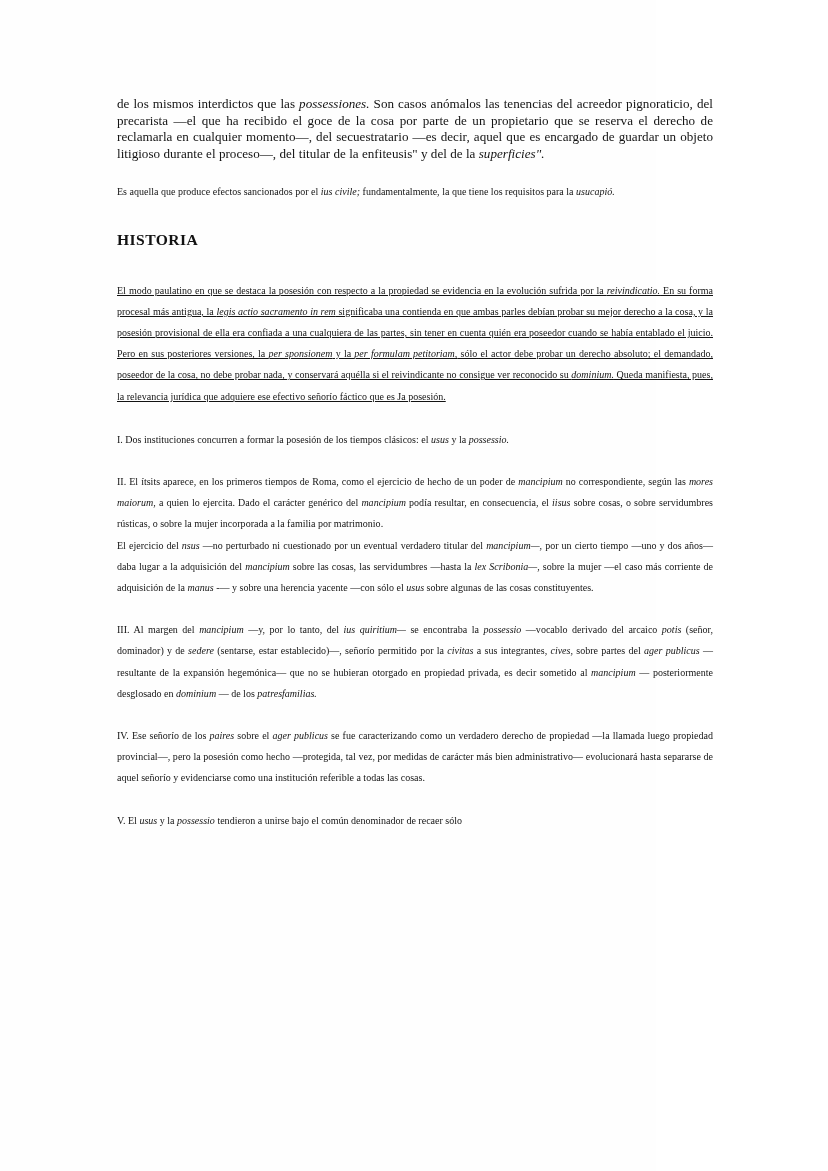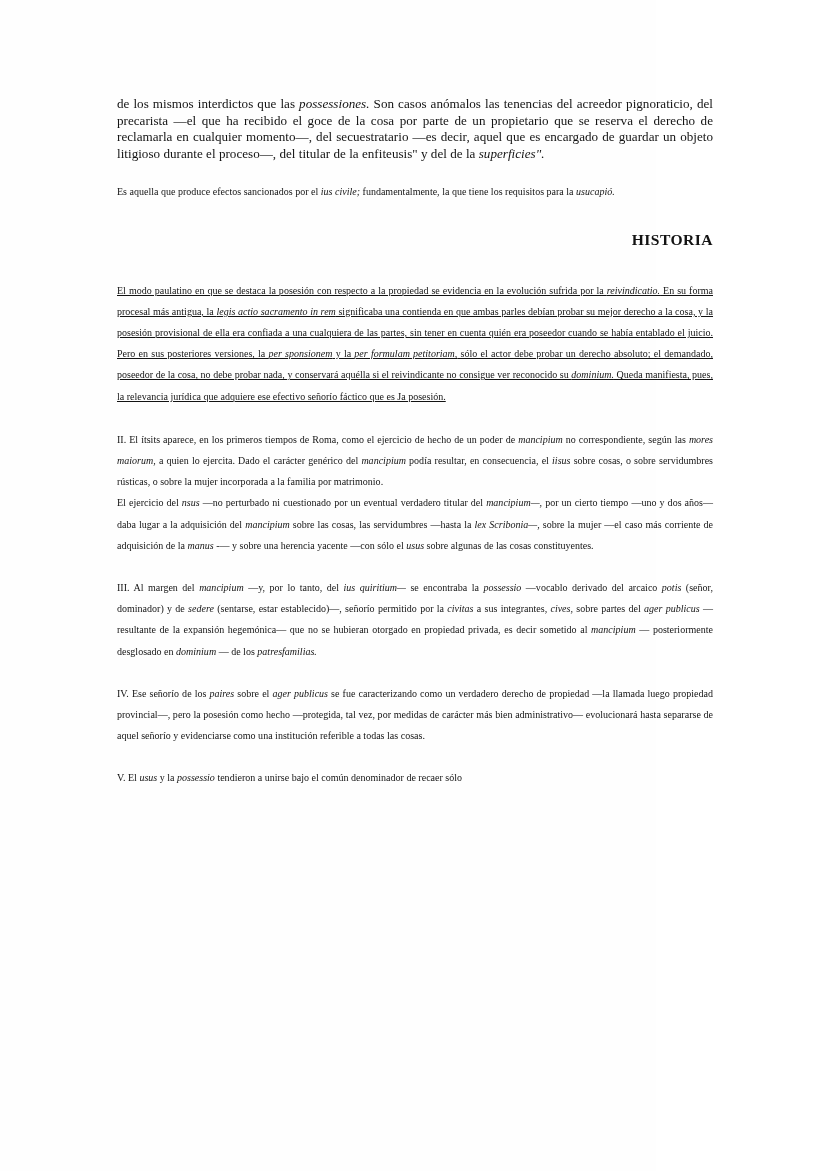--- a/index.html
+++ b/index.html
@@ -48,21 +48,21 @@
     line-height: 21.2px;
     letter-spacing: 0.01px;
   }
   .gap-after-sm { margin-bottom: 19px; }
   .gap-after-md { margin-bottom: 21px; }
   .gap-after-lg { margin-bottom: 22px; text-decoration: underline; }
   .gap-after-none { margin-bottom: 0; }
   .heading {
     font-size: 15.6px;
     font-weight: bold;
-    text-align: right;
+    text-align: left;
     letter-spacing: 0.45px;
     margin: 0;
     padding: 0;
   }
   .heading-wrap {
     margin-top: 28px;
     margin-bottom: 31px;
   }
   .it {
     font-style: italic;
@@ -81,20 +81,21 @@
     <p class="small-block gap-after-sm"><span>de los mismos interdictos que las </span><span class="it">possessiones.</span><span> Son casos anómalos las tenencias del acreedor pignoraticio,  del precarista —el que ha  recibido el goce de la cosa por parte de un propietario que se reserva el derecho de reclamarla en cualquier momento—, del secuestratario —es decir, aquel que es encargado de guardar un objeto litigioso durante el proceso—, del titular de la enfiteusis" y del de la </span><span class="it">superficies".</span></p>
 
     <p class="body-para gap-after-none"><span>Es aquella que produce efectos sancionados por el </span><span class="it">ius civile;</span><span> fundamentalmente, la que tiene los requisitos para la </span><span class="it">usucapió.</span></p>
 
     <div class="heading-wrap">
       <p class="heading">HISTORIA</p>
     </div>
 
     <p class="body-para gap-after-lg"><span>El modo paulatino en que se destaca la posesión con respecto a la propiedad se evidencia en la evolución sufrida por la </span><span class="it">reivindicatio.</span><span> En su forma procesal más antigua, la </span><span class="it">legis actio sacramento in rem</span><span> significaba una contienda en que ambas parles debían probar su mejor derecho a la cosa, y la posesión provisional de ella era confiada a una cualquiera de las partes, sin tener en cuenta quién era poseedor cuando se había entablado el juicio. Pero en sus posteriores versiones, la </span><span class="it">per sponsionem</span><span> y la </span><span class="it">per formulam petitoriam,</span><span> sólo el actor debe probar un derecho absoluto; el demandado, poseedor de la cosa, no debe probar nada, y conservará aquélla si el reivindicante no consigue ver reconocido su </span><span class="it">dominium.</span><span> Queda manifiesta, pues, la relevancia jurídica que adquiere ese efectivo señorío fáctico que es Ja posesión.</span></p>
 
+    <p class="body-para gap-after-md"><span>I.  Dos instituciones concurren a formar la posesión de los tiempos clásicos: el </span><span class="it">usus</span><span> y la </span><span class="it">possessio.</span></p>
 
     <p class="body-para gap-after-none"><span>II. El ítsits aparece, en los primeros tiempos de Roma, como el ejercicio de hecho de un poder de </span><span class="it">mancipium</span><span> no correspondiente, según las </span><span class="it">mores maiorum,</span><span> a quien lo ejercita. Dado el carácter genérico del </span><span class="it">mancipium</span><span> podía resultar, en consecuencia, el </span><span class="it">iisus</span><span> sobre cosas, o sobre servidumbres rústicas, o sobre la mujer incorporada a la familia por matrimonio.</span></p>
 
     <p class="body-para gap-after-md"><span>El ejercicio del </span><span class="it">nsus</span><span> —no perturbado ni cuestionado por un eventual verdadero titular del </span><span class="it">mancipium—,</span><span> por un cierto tiempo —uno y dos años— daba lugar a la adquisición del </span><span class="it">mancipium</span><span> sobre las cosas, las servidumbres —hasta la </span><span class="it">lex Scribonia—,</span><span> sobre la mujer —el caso más corriente de adquisición de la </span><span class="it">manus</span><span> -— y sobre una herencia yacente —con sólo el </span><span class="it">usus</span><span> sobre algunas de las cosas constituyentes.</span></p>
 
     <p class="body-para gap-after-md"><span>III.  Al margen del </span><span class="it">mancipium</span><span> —y, por lo tanto, del </span><span class="it">ius quiritium—</span><span> se encontraba la </span><span class="it">possessio</span><span> —vocablo derivado del arcaico </span><span class="it">potis</span><span>  (señor, dominador) y de </span><span class="it">sedere</span><span> (sentarse, estar establecido)—, señorío permitido por la </span><span class="it">civitas</span><span> a sus integrantes, </span><span class="it">cives,</span><span> sobre partes del </span><span class="it">ager publicus</span><span> —resultante de la expansión hegemónica— que no se hubieran otorgado en propiedad privada, es decir sometido al </span><span class="it">mancipium</span><span> — posteriormente desglosado en </span><span class="it">dominium</span><span> — de los </span><span class="it">patresfamilias.</span></p>
 
     <p class="body-para gap-after-md"><span>IV.  Ese señorío de los </span><span class="it">paires</span><span> sobre el </span><span class="it">ager publicus</span><span> se fue caracterizando como un verdadero derecho de propiedad —la llamada luego propiedad provincial—, pero la posesión como hecho —protegida, tal vez, por medidas de carácter más bien administrativo— evolucionará hasta separarse de aquel señorío y evidenciarse como una institución referible a todas las cosas.</span></p>
 
     <p class="body-para last-para"><span>V.  El </span><span class="it">usus</span><span> y la </span><span class="it">possessio</span><span> tendieron a unirse bajo el común denominador de recaer sólo</span></p>

